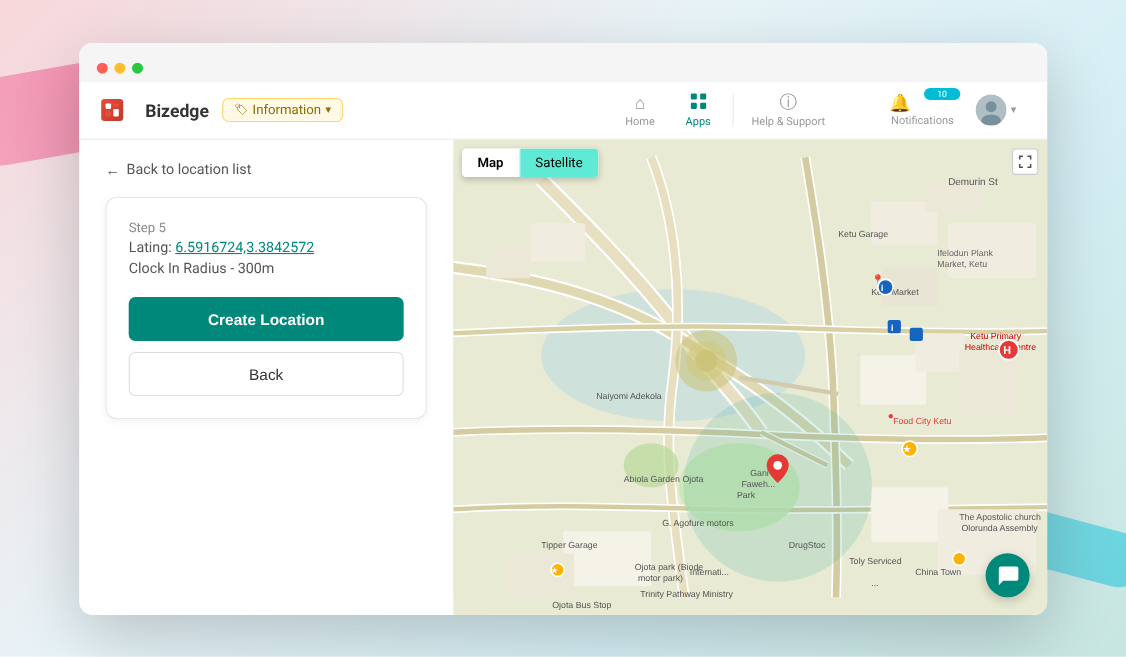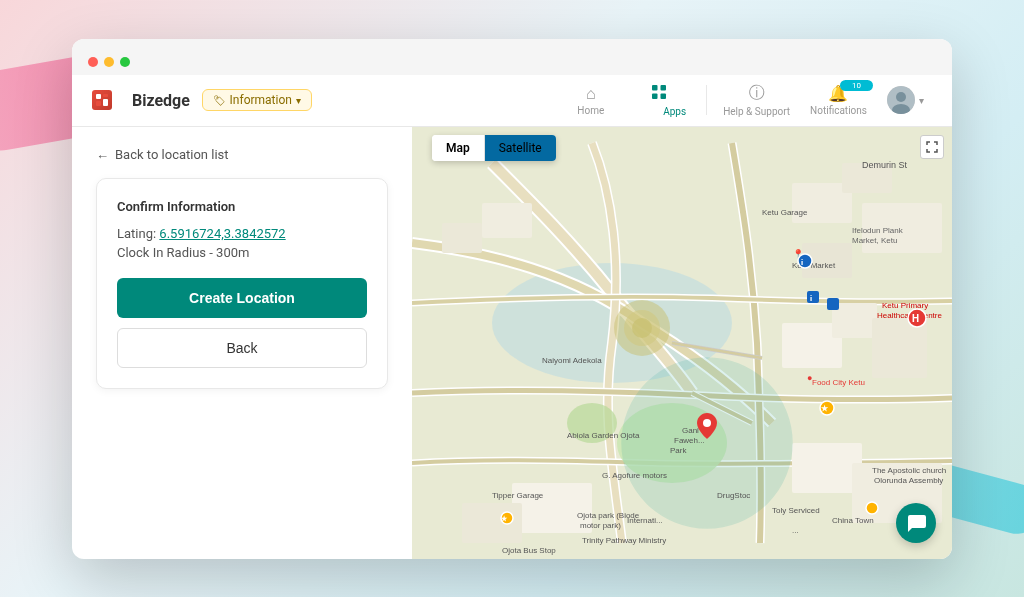--- a/index.html
+++ b/index.html
@@ -270,33 +270,33 @@
     .map-container {
       width: 100%;
       height: 100%;
       background: #e8ead3;
       position: relative;
     }
     
     .map-tabs {
       position: absolute;
       top: 8px;
-      left: 20px;
+      left: 8px;
       background: white;
       border-radius: 4px;
       display: flex;
       box-shadow: 0 2px 6px rgba(0,0,0,0.2);
       z-index: 10;
       overflow: hidden;
     }
     .map-tab {
       padding: 6px 14px;
       font-size: 12px;
       cursor: pointer;
-      background: #0369a1;
+      background: #5eead4;
     }
     .map-tab.active {
       background: #fff;
       font-weight: 600;
     }
     .map-tab:not(:last-child) {
       border-right: 1px solid #e0e0e0;
     }
     .map-expand {
       position: absolute;
@@ -375,34 +375,34 @@
       </div>
       <div class="nav-item active">
         <span class="nav-icon">
           <svg width="16" height="16" viewBox="0 0 16 16">
             <rect x="1" y="1" width="5.5" height="5.5" fill="#00897b" rx="1"></rect>
             <rect x="9.5" y="1" width="5.5" height="5.5" fill="#00897b" rx="1"></rect>
             <rect x="1" y="9.5" width="5.5" height="5.5" fill="#00897b" rx="1"></rect>
             <rect x="9.5" y="9.5" width="5.5" height="5.5" fill="#00897b" rx="1"></rect>
           </svg>
         </span>
-        <span style="font-size:10px;color:#00897b;margin-left:31px;">Apps</span>
+        <span style="font-size:10px;color:#00897b;">Apps</span>
       </div>
 
       <div class="nav-divider"></div>
 
       <div class="notif-item">
         <span style="font-size:16px;">ⓘ</span>
         <span style="font-size:10px;">Help &amp; Support</span>
       </div>
 
       <div class="notif-item">
         <span style="font-size:16px;">🔔</span>
         <div class="notif-badge">10</div>
-        <span style="font-size:10px;">Notifications</span>
+        <span style="font-size:10px;margin-left:40px;">Notifications</span>
       </div>
 
       <div class="user-menu">
         <div class="user-avatar">
           <svg width="28" height="28" viewBox="0 0 28 28">
             <circle cx="14" cy="14" r="14" fill="#b0bec5"></circle>
             <circle cx="14" cy="11" r="5" fill="#78909c"></circle>
             <ellipse cx="14" cy="24" rx="9" ry="6" fill="#78909c"></ellipse>
           </svg>
         </div>
@@ -414,21 +414,21 @@
   <div class="app-body">
 
     <div class="left-panel">
       <a class="back-link">
         <span>←</span>
         <span>Back to location list</span>
       </a>
 
 
       <div class="card">
-        <div class="confirm-title">Confirm Information</div>
+        <div class="step-label">Step 5</div>
         <div class="lating-row">
           <span>Lating:</span>
           <span class="lating-link">6.5916724,3.3842572</span>
         </div>
         <div class="radius-row">Clock In Radius - 300m</div>
 
         <button class="btn-create">Create Location</button>
         <button class="btn-back">Back</button>
       </div>
     </div>

